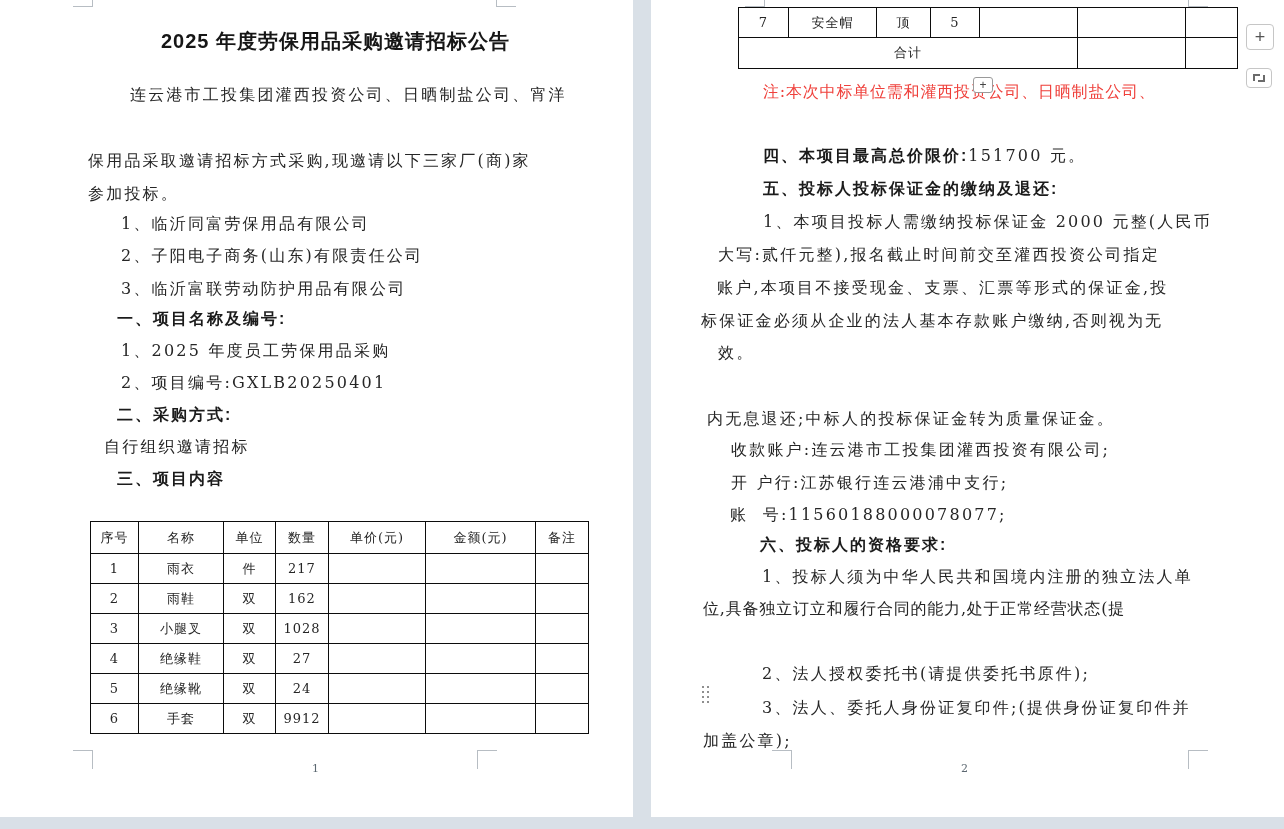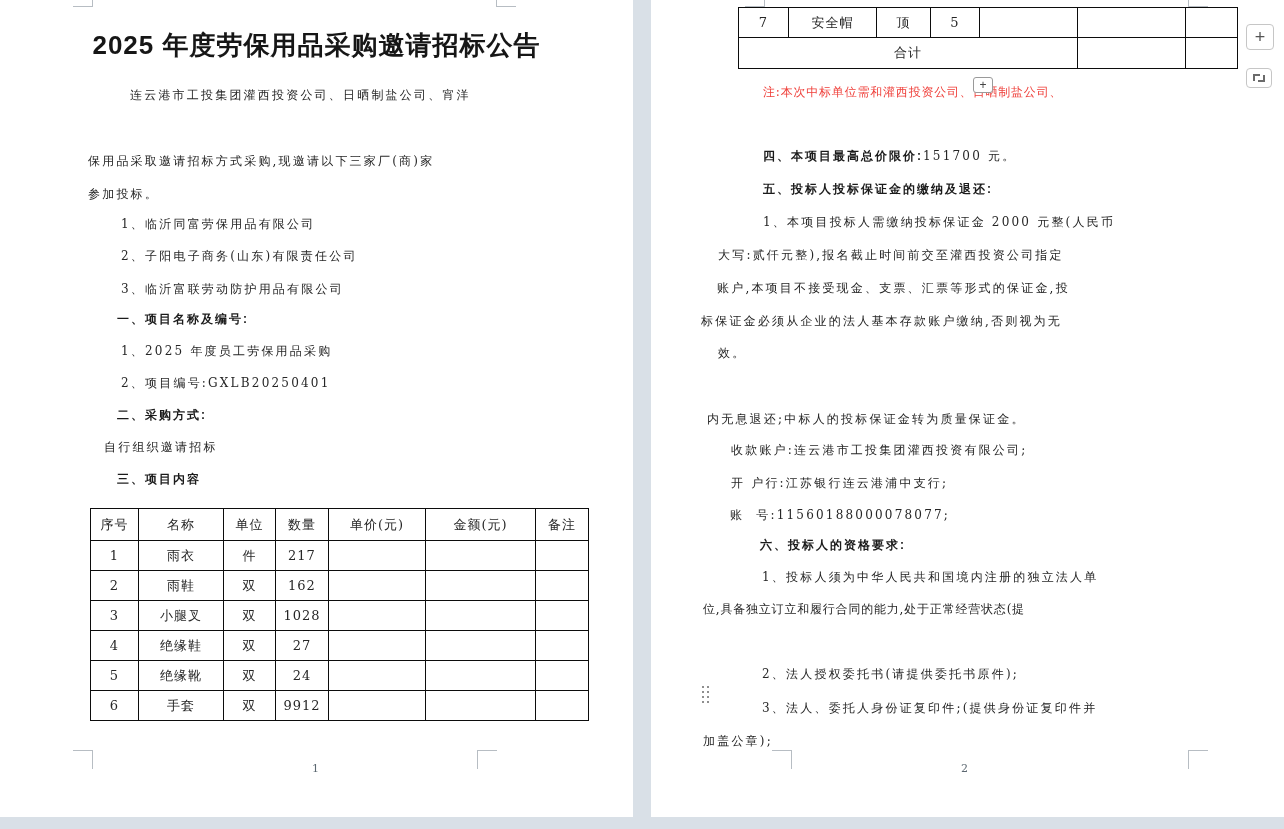--- a/index.html
+++ b/index.html
@@ -3,28 +3,28 @@
 <meta charset="utf-8">
 <style>
   html,body{margin:0;padding:0;}
   #stage{position:relative;width:1284px;height:829px;background:#d9e0e7;overflow:hidden;
          font-family:"DejaVu Serif","Liberation Serif",serif;}
   .page{position:absolute;top:0;width:633px;height:817px;background:#ffffff;}
   #page-left{left:0;}
   #page-right{left:651px;}
 
   .ln{position:absolute;white-space:pre;font-family:"DejaVu Serif","Liberation Serif",serif;
-      font-size:12px;line-height:20px;color:#262626;letter-spacing:2.2px;}
+      font-size:16px;line-height:20px;color:#262626;letter-spacing:2.2px;}
   .hd{font-family:"Liberation Sans",sans-serif;font-weight:bold;letter-spacing:2px;color:#1b1b1b;}
   .red{color:#ef403b;}
   .t{letter-spacing:0.8px;}
 
   .title{position:absolute;top:28px;left:0;width:100%;text-align:center;
-         font-family:"Liberation Sans",sans-serif;font-weight:bold;font-size:26px;
-         letter-spacing:1px;color:#161616;}
+         font-family:"Liberation Sans",sans-serif;font-weight:bold;font-size:20px;
+         letter-spacing:1px;color:#161616;padding-left:19px;}
 
   table.doc-table{position:absolute;border-collapse:collapse;table-layout:fixed;
          font-family:"DejaVu Serif","Liberation Serif",serif;font-size:13px;color:#262626;}
   table.doc-table td{border:1px solid #0c0c0c;text-align:center;vertical-align:middle;
          padding:0;letter-spacing:1px;overflow:hidden;}
 
   .pgnum{position:absolute;font-size:11px;color:#5b6770;letter-spacing:0;}
 
   .mark{position:absolute;}
   .mark.bl{border-top:1px solid #b7bdc3;border-right:1px solid #b7bdc3;width:19px;height:18px;}
@@ -70,21 +70,21 @@
 
     <div class="ln hd" style="left:117px;top:309px">一、项目名称及编号:</div>
     <div class="ln" style="left:121px;top:341px">1、2025 年度员工劳保用品采购</div>
     <div class="ln" style="left:121px;top:373px">2、项目编号:GXLB20250401</div>
 
     <div class="ln hd" style="left:117px;top:405px">二、采购方式:</div>
     <div class="ln" style="left:104px;top:437px">自行组织邀请招标</div>
 
     <div class="ln hd" style="left:117px;top:469px">三、项目内容</div>
 
-    <table class="doc-table" style="left:90px;top:508px;width:498px;padding-left:32px;">
+    <table class="doc-table" style="left:90px;top:521px;width:498px;padding-left:32px;">
       <colgroup>
         <col style="width:48px">
           <col style="width:85px">
           <col style="width:52px">
           <col style="width:53px">
         <col style="width:97px">
           <col style="width:110px">
           <col style="width:53px">
       </colgroup>
       <tbody>

